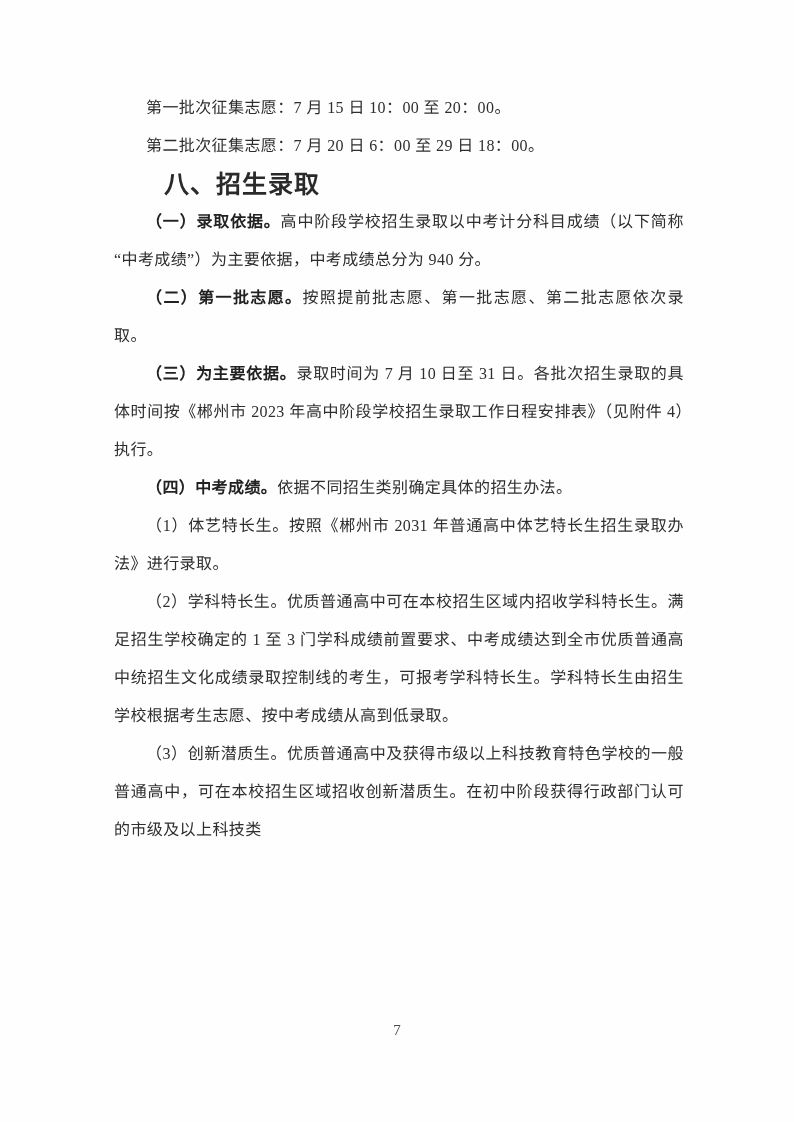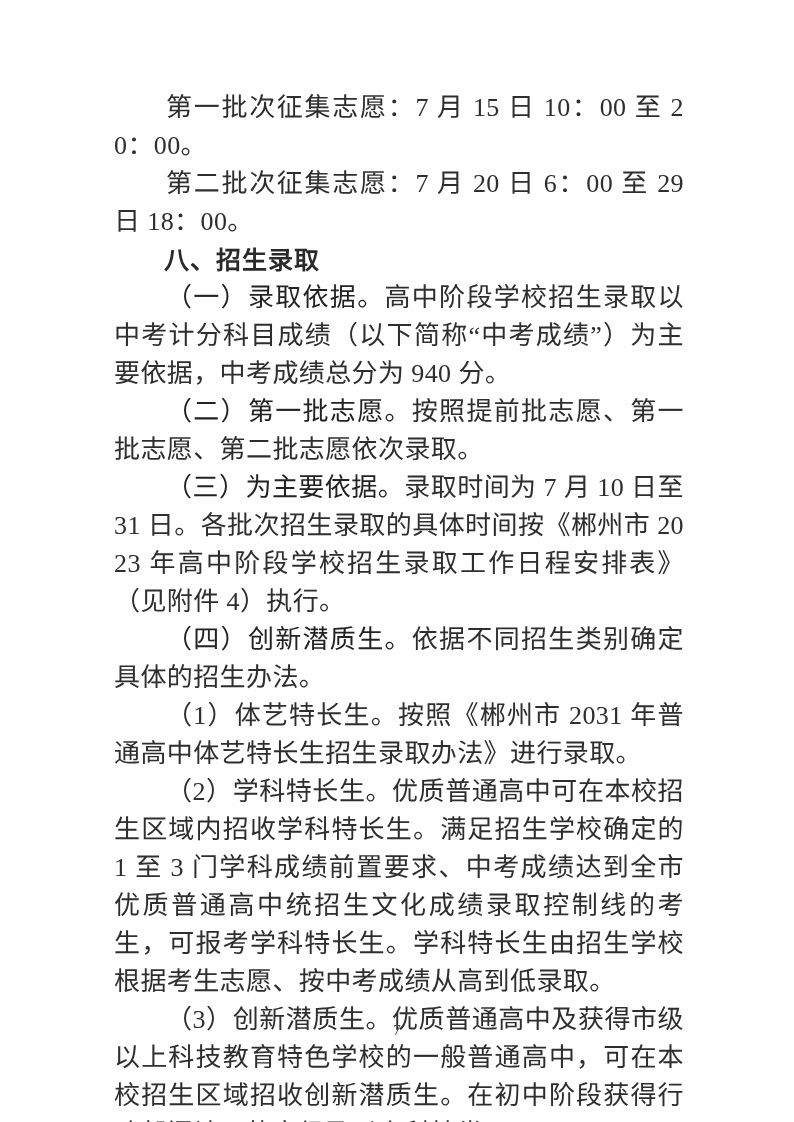--- a/index.html
+++ b/index.html
@@ -18,36 +18,36 @@
   .doc-body {
     position: absolute;
     left: 114px;
     top: 89px;
     width: 570px;
     color: #2e2e2e;
   }
   .doc-body p {
     margin: 0;
     padding: 0;
-    font-size: 26px;
+    font-size: 16px;
     line-height: 38px;
     text-align: justify;
     text-indent: 2em;
     letter-spacing: 0.4px;
     word-break: break-all;
   }
   .doc-body p.heading {
     font-family: "Liberation Sans", "DejaVu Sans", sans-serif;
     font-weight: 600;
     font-size: 25px;
     color: #2a2a2a;
     letter-spacing: 1px;
   }
   .doc-body .lead {
-    font-weight: 400;
+    font-weight: 700;
     color: #222222;
   }
   .page-footer {
     position: absolute;
     left: 0;
     right: 0;
     top: 1022px;
     text-align: center;
     font-size: 15px;
     color: #4a4a4a;
@@ -65,21 +65,21 @@
     <p><span class="lead"></span><span>第二批次征集志愿：7 月 20 日 6：00 至 29 日 18：00。</span></p>
 
     <p class="heading"><span>八、招生录取</span></p>
 
     <p><span class="lead">（一）录取依据。</span><span>高中阶段学校招生录取以中考计分科目成绩（以下简称“中考成绩”）为主要依据，中考成绩总分为 940 分。</span></p>
 
     <p><span class="lead">（二）第一批志愿。</span><span>按照提前批志愿、第一批志愿、第二批志愿依次录取。</span></p>
 
     <p><span class="lead">（三）为主要依据。</span><span>录取时间为 7 月 10 日至 31 日。各批次招生录取的具体时间按《郴州市 2023 年高中阶段学校招生录取工作日程安排表》（见附件 4）执行。</span></p>
 
-    <p><span class="lead">（四）创新潜质生。</span><span>依据不同招生类别确定具体的招生办法。</span></p>
+    <p><span class="lead">（四）中考成绩。</span><span>依据不同招生类别确定具体的招生办法。</span></p>
 
 
     <p><span class="lead"></span><span>（1）体艺特长生。按照《郴州市 2031 年普通高中体艺特长生招生录取办法》进行录取。</span></p>
 
     <p><span class="lead"></span><span>（2）学科特长生。优质普通高中可在本校招生区域内招收学科特长生。满足招生学校确定的 1 至 3 门学科成绩前置要求、中考成绩达到全市优质普通高中统招生文化成绩录取控制线的考生，可报考学科特长生。学科特长生由招生学校根据考生志愿、按中考成绩从高到低录取。</span></p>
 
     <p><span class="lead"></span><span>（3）创新潜质生。优质普通高中及获得市级以上科技教育特色学校的一般普通高中，可在本校招生区域招收创新潜质生。在初中阶段获得行政部门认可的市级及以上科技类</span></p>
 
   </div>
 

